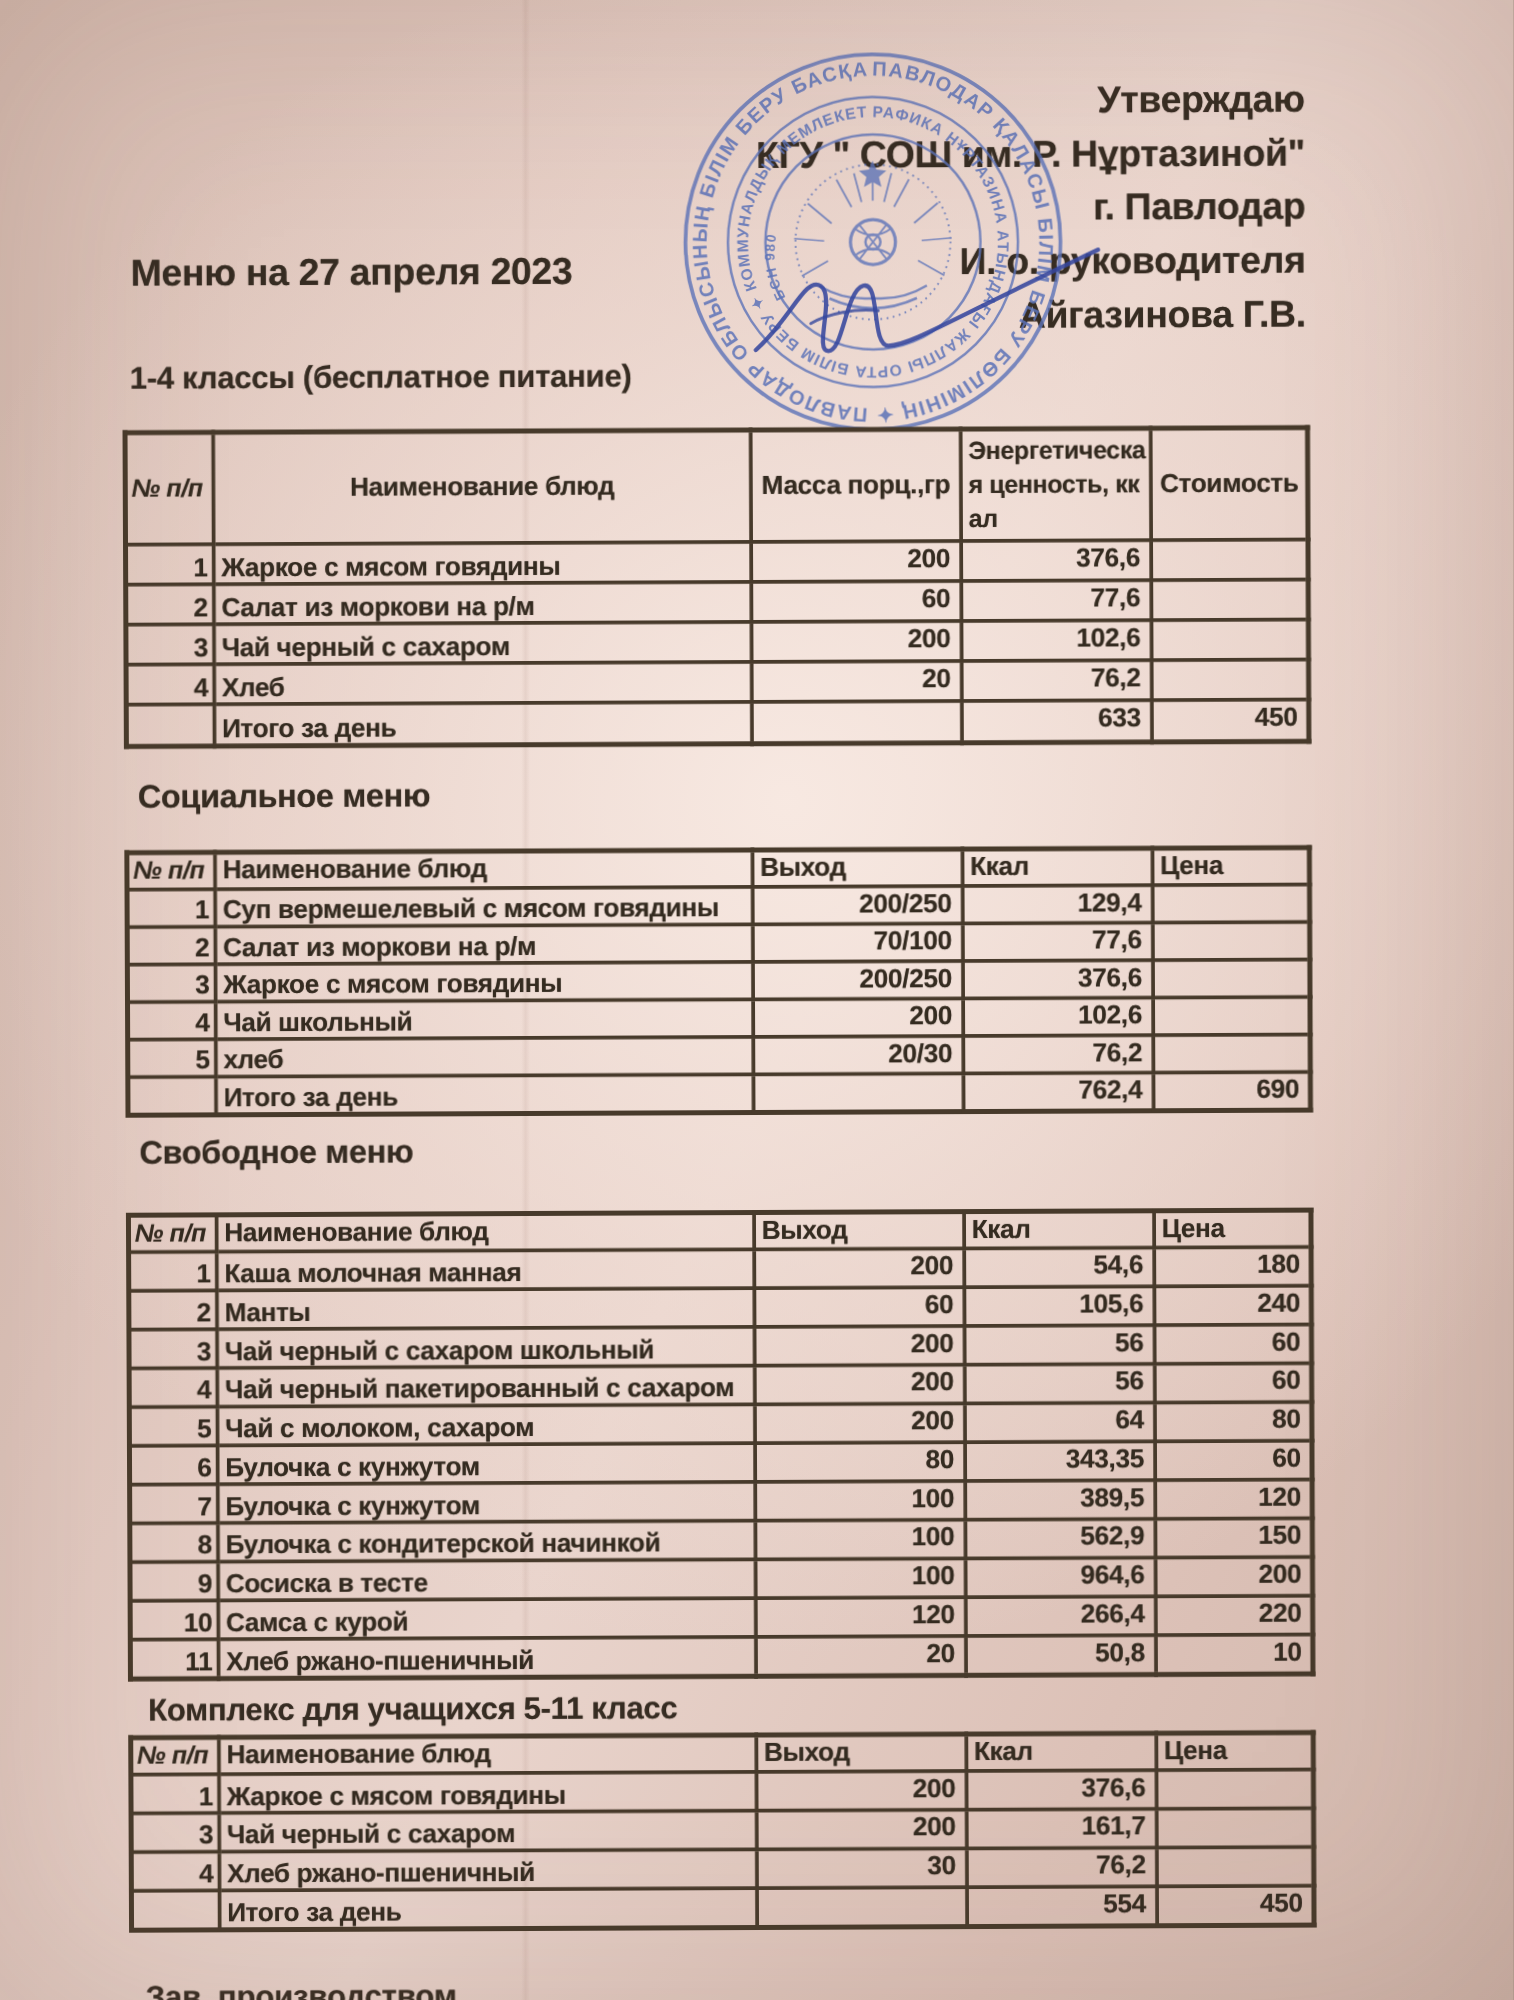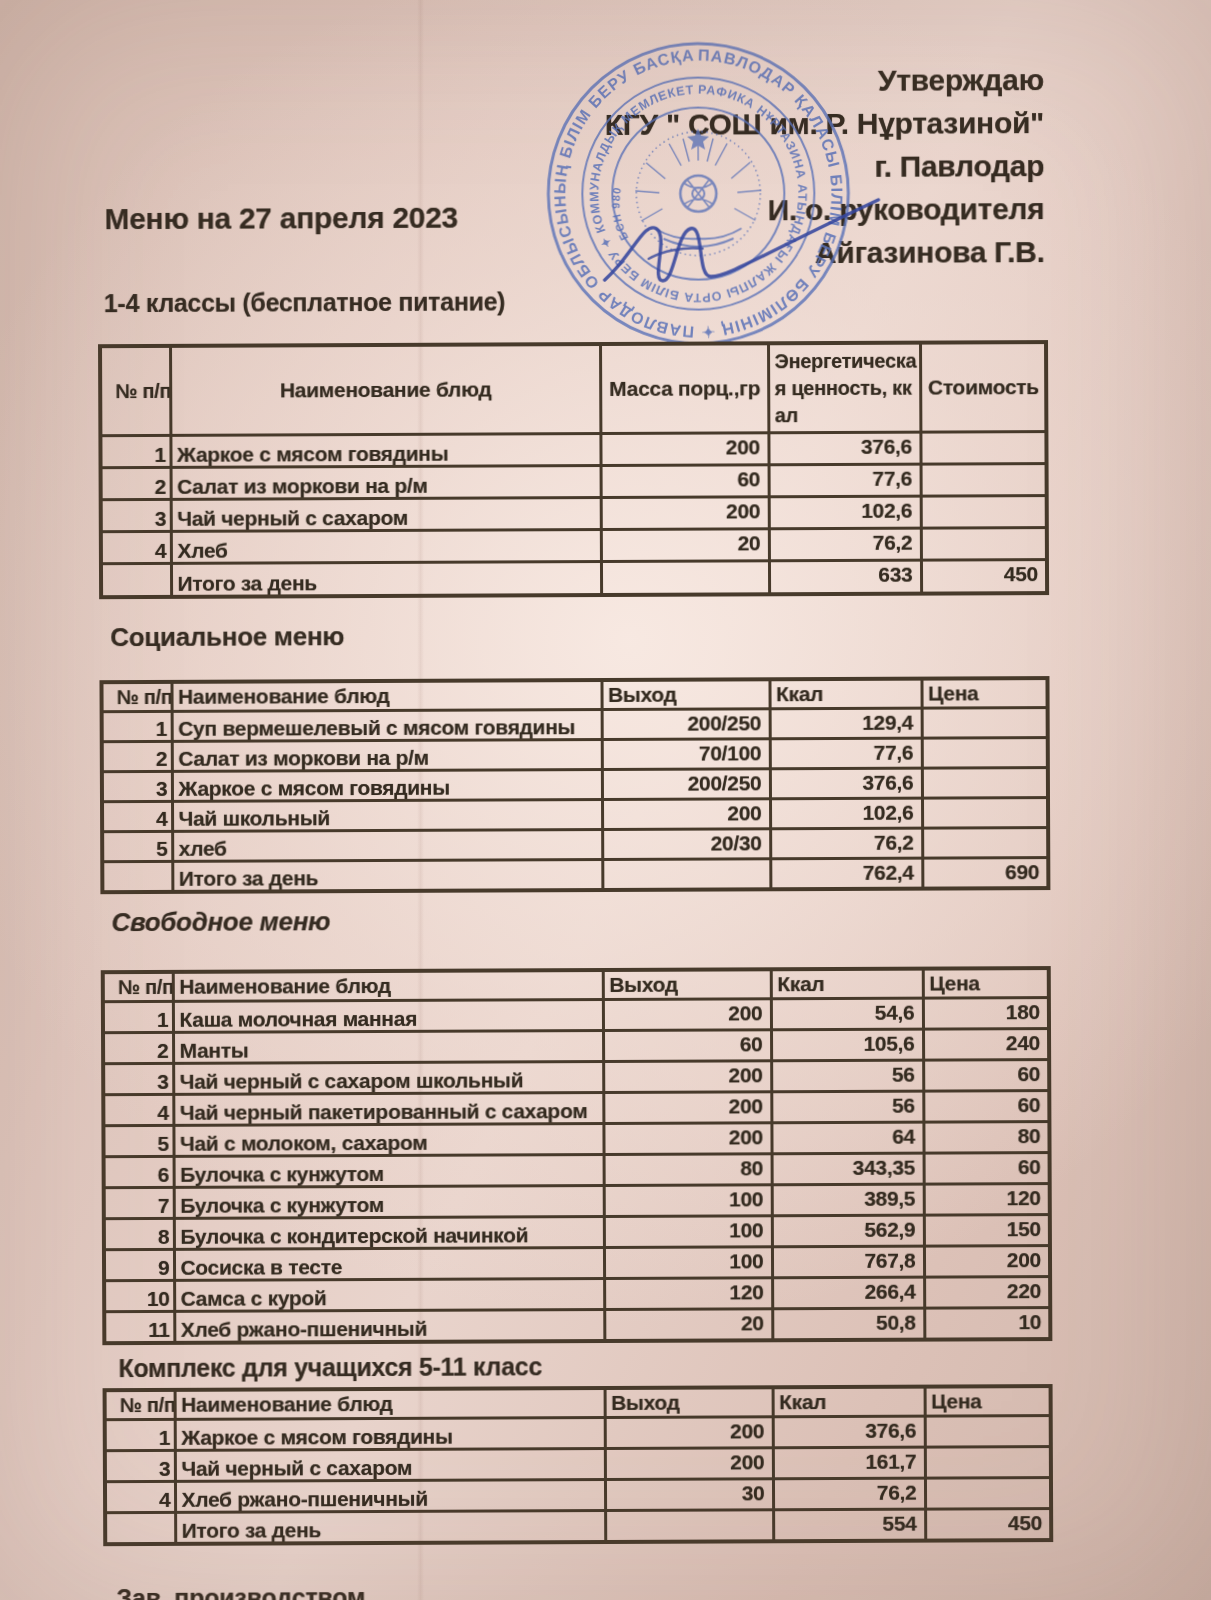--- a/index.html
+++ b/index.html
@@ -32,39 +32,39 @@
   }
   .menu-title{
     position:absolute;left:107px;top:200px;
     font-size:30px;font-weight:bold;letter-spacing:-.3px;
   }
   .section-title{
     position:absolute;font-weight:bold;letter-spacing:-.3px;font-size:26px;
   }
   .st0{left:106px;top:287px;font-size:25px;}
   .st1{left:111px;top:620px;}
-  .st2{left:111px;top:905px;font-style:italic;}
+  .st2{left:111px;top:905px;}
   .st3{left:116px;top:1352px;font-size:25px;}
   .footer-label{
     position:absolute;left:113px;top:1582px;
     font-size:25px;font-weight:bold;letter-spacing:-.2px;
   }
   
   table.menu{
     position:absolute;left:100px;width:946px;
     border-collapse:collapse;table-layout:fixed;
     border:4px solid #473a2b;
     font-weight:bold;font-size:21px;letter-spacing:-.3px;color:#342b20;
   }
   table.menu th,table.menu td{
     border:3px solid #473a2b;overflow:hidden;white-space:nowrap;
     text-shadow:0 0 .7px rgba(54,44,34,.5);
   }
   table.menu th{text-align:left;vertical-align:middle;padding:0 4px 0 5px;font-size:21px;}
-  table.menu th.c0{padding-left:13px;font-size:20px;}
+  table.menu th.c0{padding-left:3px;font-size:20px;font-style:italic;}
   table.menu td{line-height:1.02;padding:0 4px;}
   table.menu td.c0{text-align:right;vertical-align:bottom;padding-right:3px;padding-bottom:1px;}
   table.menu td.c1{text-align:left;vertical-align:bottom;padding-left:5px;padding-bottom:1px;}
   table.menu td.c2,table.menu td.c3,table.menu td.c4{
     text-align:right;vertical-align:top;padding-top:2px;padding-right:7px;
   }
   .t0{top:342px;}
   .t0 th{height:86px;border-bottom:7px double #473a2b;}
   .t0 th.c1,.t0 th.c2,.t0 th.c4{text-align:center;}
   .t0 th.c3{font-size:20px;white-space:normal;word-break:break-all;line-height:1.35;padding-right:2px;}
@@ -345,21 +345,21 @@
             <td class="c0">8</td>
             <td class="c1">Булочка с кондитерской начинкой</td>
             <td class="c2">100</td>
             <td class="c3">562,9</td>
             <td class="c4">150</td>
           </tr>
           <tr>
             <td class="c0">9</td>
             <td class="c1">Сосиска в тесте</td>
             <td class="c2">100</td>
-            <td class="c3">767,8</td>
+            <td class="c3">964,6</td>
             <td class="c4">200</td>
           </tr>
           <tr>
             <td class="c0">10</td>
             <td class="c1">Самса с курой</td>
             <td class="c2">120</td>
             <td class="c3">266,4</td>
             <td class="c4">220</td>
           </tr>
           <tr>

